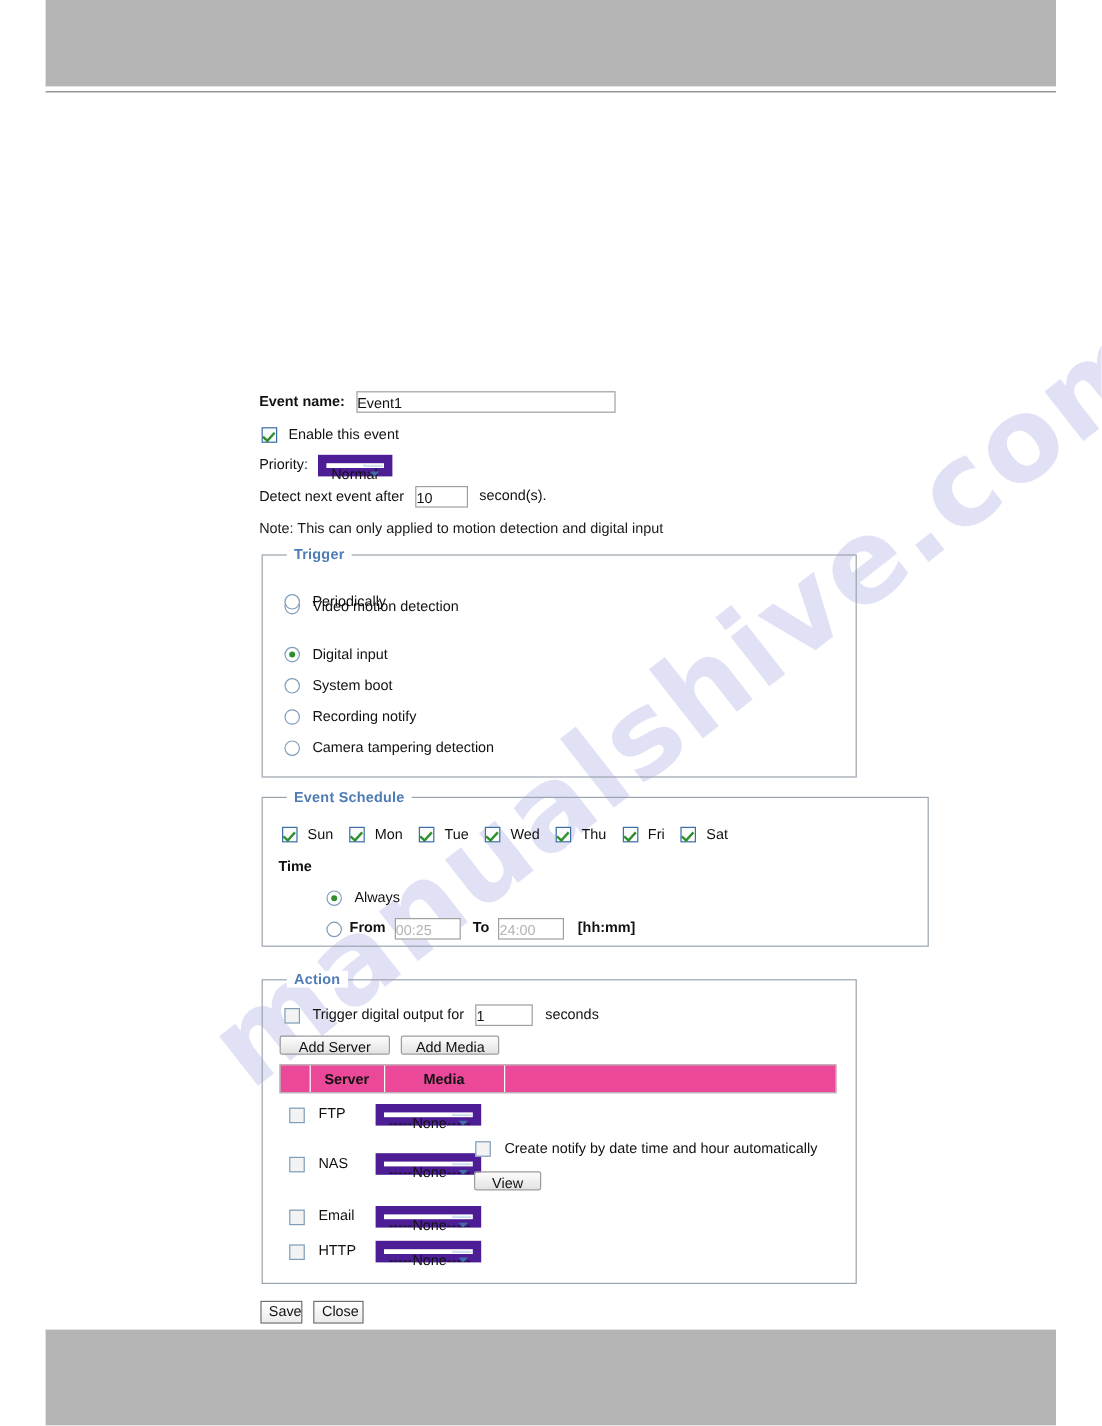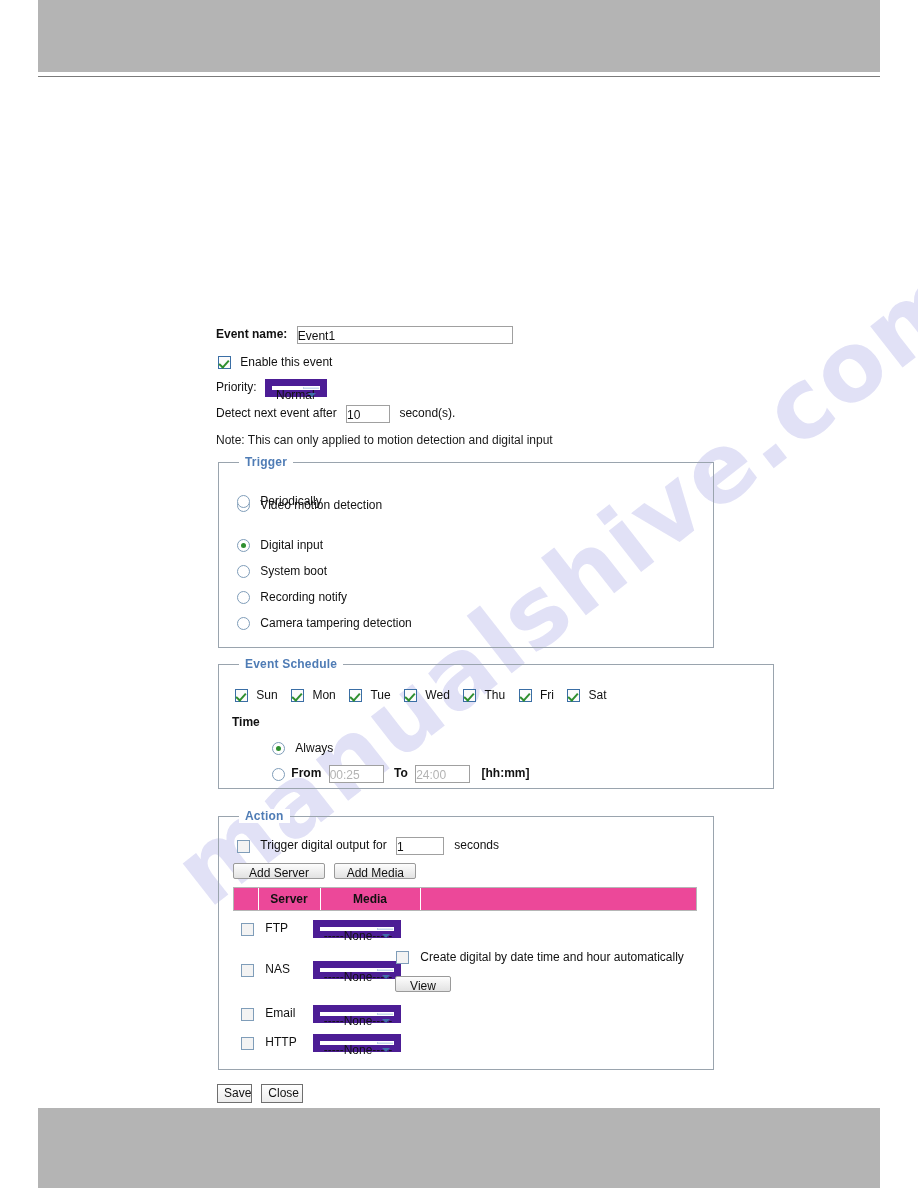--- a/index.html
+++ b/index.html
@@ -397,21 +397,21 @@
       <span class="cbx plain"></span>
       <span class="lbl" style="display:inline-block; width:44px; margin-left:8px;">NAS</span>
       <span class="sel" style="width:88px;">
         <span>-----None-----</span>
         <span class="arrow"></span>
       </span>
     </div>
 
     <div class="row" style="left:177px; top:132px;">
       <span class="cbx plain"></span>
-      <span class="lbl" style="margin-left:8px;">Create digital by date time and hour automatically</span>
+      <span class="lbl" style="margin-left:8px;">Create notify by date time and hour automatically</span>
     </div>
     <div class="row" style="left:176px; top:158px;">
       <span class="btn" style="width:56px;">View</span>
     </div>
 
     <div class="row" style="left:22px; top:188px;">
       <span class="cbx plain"></span>
       <span class="lbl" style="display:inline-block; width:44px; margin-left:8px;">Email</span>
       <span class="sel" style="width:88px;">
         <span>-----None-----</span>

